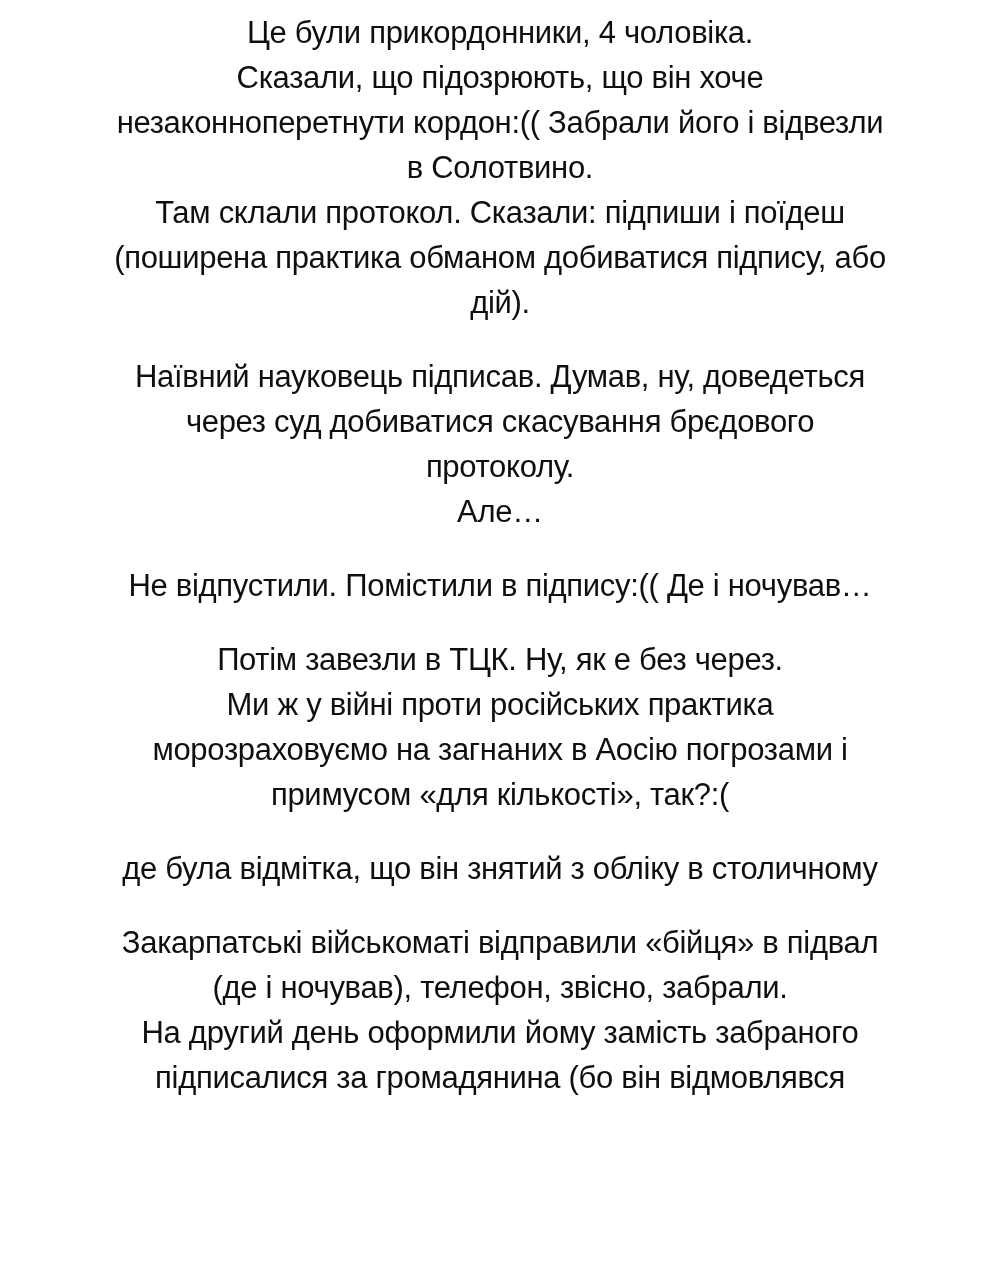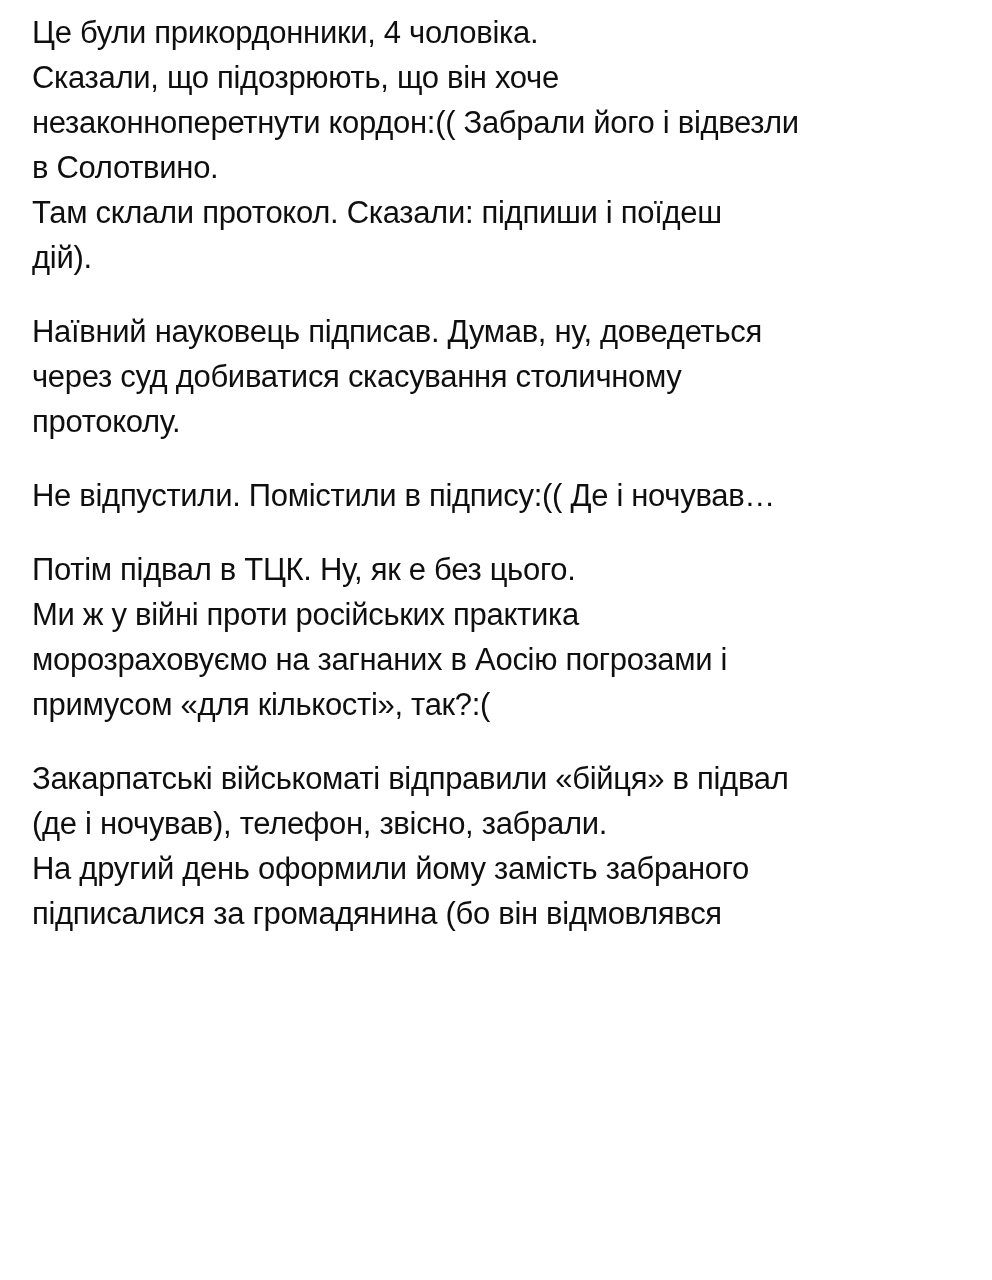--- a/index.html
+++ b/index.html
@@ -19,61 +19,65 @@
       height: 1280px;
       padding: 10px 24px 0 32px;
       color: #0f0f0f;
       font-size: 31px;
       line-height: 45px;
       font-weight: 400;
       letter-spacing: -0.3px;
     }
     .paragraph {
       margin: 0 0 29px 0;
+      text-align: center;
     }
     .paragraph:last-child {
       margin-bottom: 9px;
     }
     .line {
       white-space: nowrap;
       min-height: 45px;
     }
   </style>
 </head>
 <body>
 
 <div class="text-document">
 
   <div class="paragraph">
     <div class="line">Це були прикордонники, 4 чоловіка.</div>
     <div class="line">Сказали, що підозрюють, що він хоче</div>
     <div class="line">незаконноперетнути кордон:(( Забрали його і відвезли</div>
     <div class="line">в Солотвино.</div>
     <div class="line">Там склали протокол. Сказали: підпиши і поїдеш</div>
+    <div class="line">(поширена практика обманом добиватися підпису, або</div>
     <div class="line">дій).</div>
   </div>
 
   <div class="paragraph">
     <div class="line">Наївний науковець підписав. Думав, ну, доведеться</div>
-    <div class="line">через суд добиватися скасування столичному</div>
+    <div class="line">через суд добиватися скасування брєдового</div>
     <div class="line">протоколу.</div>
+    <div class="line">Але…</div>
   </div>
 
   <div class="paragraph">
     <div class="line">Не відпустили. Помістили в підпису:(( Де і ночував…</div>
   </div>
 
   <div class="paragraph">
-    <div class="line">Потім підвал в ТЦК. Ну, як е без цього.</div>
+    <div class="line">Потім завезли в ТЦК. Ну, як е без через.</div>
     <div class="line">Ми ж у війні проти російських практика</div>
     <div class="line">морозраховуємо на загнаних в Аосію погрозами і</div>
     <div class="line">примусом «для кількості», так?:(</div>
   </div>
 
   <div class="paragraph">
+    <div class="line">де була відмітка, що він знятий з обліку в столичному</div>
   </div>
 
   <div class="paragraph">
     <div class="line">Закарпатські військоматі відправили «бійця» в підвал</div>
     <div class="line">(де і ночував), телефон, звісно, забрали.</div>
     <div class="line">На другий день оформили йому замість забраного</div>
     <div class="line">підписалися за громадянина (бо він відмовлявся</div>
   </div>
 
 </div>

